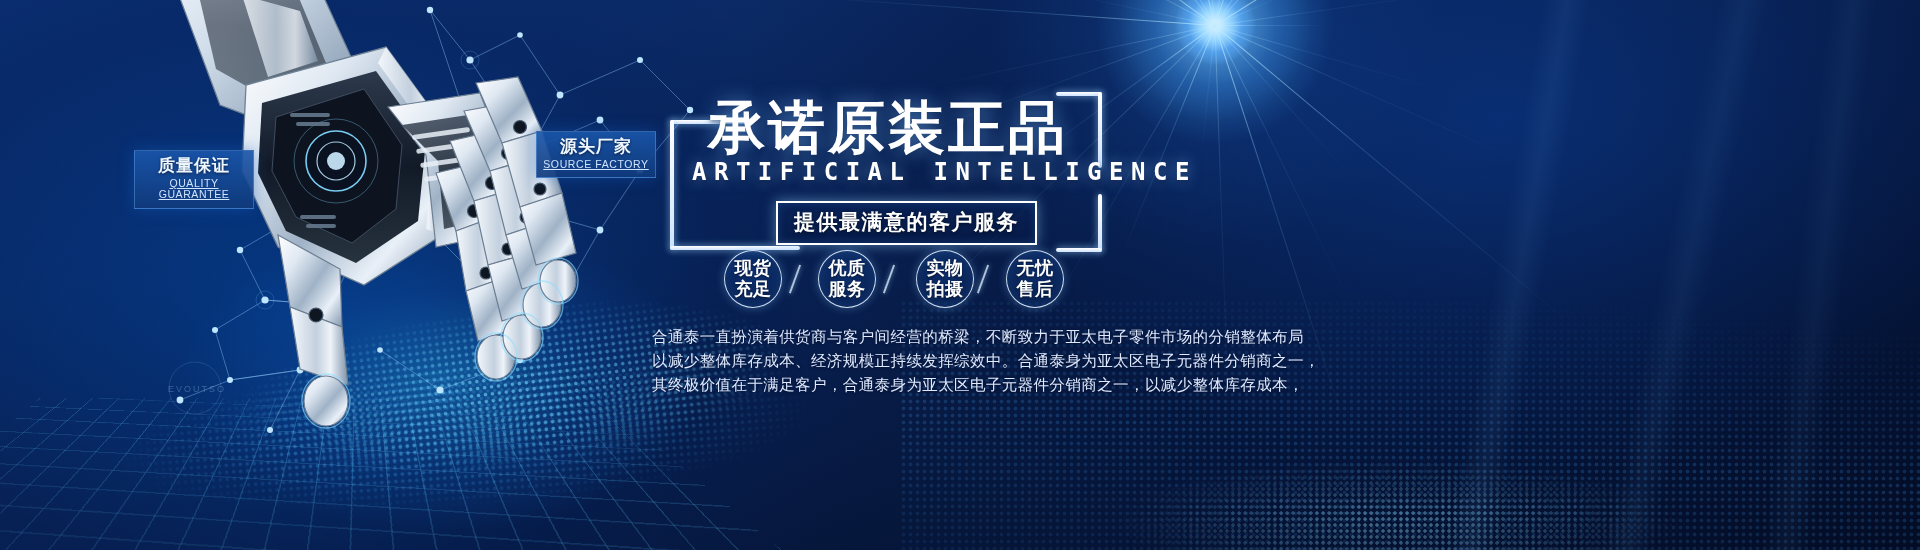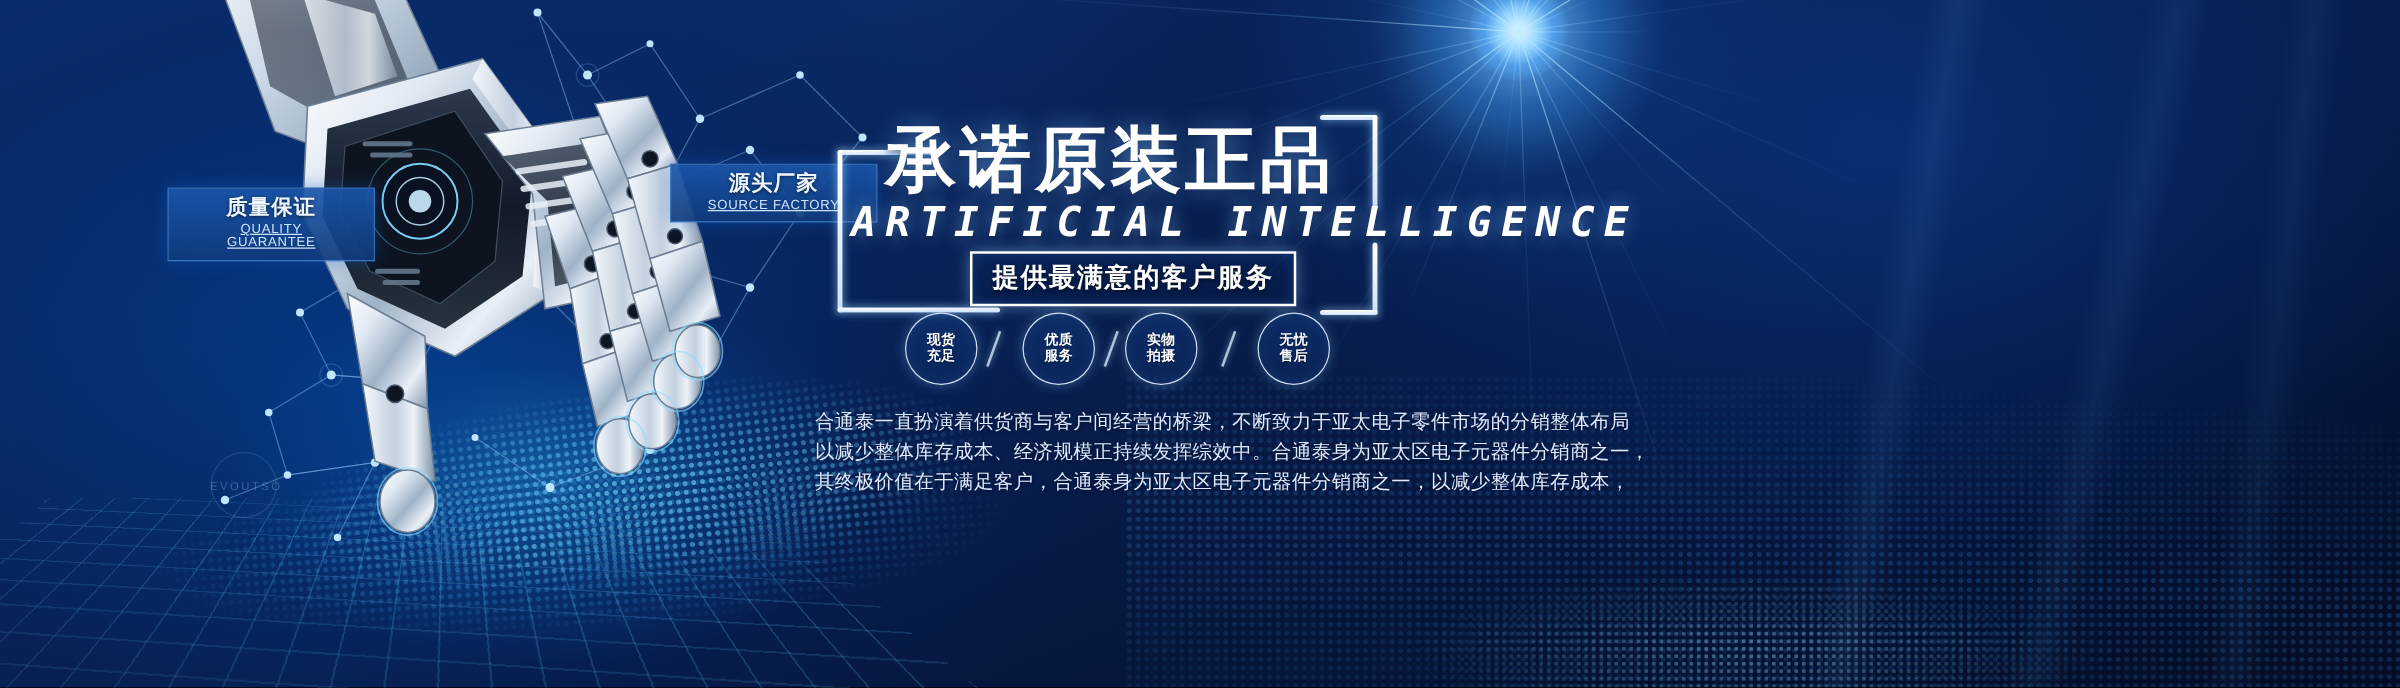--- a/index.html
+++ b/index.html
@@ -89,21 +89,21 @@
   
   #hand{position:absolute;left:150px;top:-15px;width:460px;height:470px;}
   .hand-svg{width:100%;height:100%;overflow:visible;}
 
   
   .chip{
     position:absolute;text-align:center;color:#eef6ff;
     background:linear-gradient(180deg, rgba(26,86,170,.92) 0%, rgba(16,58,124,.92) 100%);
     border:1px solid rgba(120,185,255,.35);
     box-shadow:0 0 14px rgba(20,90,190,.45);
-    padding:6px 27px 7px;
+    padding:6px 4px 7px;
   }
   .chip .cn{font-size:17px;font-weight:700;letter-spacing:1px;line-height:1.1;
     text-shadow:0 1px 3px rgba(0,0,0,.55);}
   .chip .en{font-size:10.5px;letter-spacing:.6px;color:#cfe4ff;margin-top:2px;line-height:1.1;text-decoration:underline;}
   #chip-quality{left:134px;top:150px;width:110px;}
   #chip-source{left:536px;top:131px;width:110px;}
 
   
   #content{position:absolute;left:652px;top:70px;width:660px;height:420px;}
 
@@ -113,26 +113,25 @@
     box-shadow:0 0 7px rgba(160,215,255,.75);border-radius:2px;}
 
   #headline{
     position:absolute;left:56px;top:20px;
     font-family:"DejaVu Sans","Liberation Sans",sans-serif;
     font-size:57px;font-weight:700;color:#ffffff;letter-spacing:3px;
     white-space:nowrap;
     text-shadow:0 0 18px rgba(120,190,255,.55),0 2px 5px rgba(0,20,60,.7);
   }
   #ai-line{
-    position:absolute;left:29px;top:88px;
+    position:absolute;left:40px;top:88px;
     font-family:"DejaVu Sans Mono","Liberation Mono",monospace;
-    font-size:33px;font-weight:700;color:#ffffff;letter-spacing:7.5px;
+    font-size:24px;font-weight:700;color:#ffffff;letter-spacing:7.5px;
     white-space:nowrap;
     text-shadow:0 0 14px rgba(130,195,255,.6),0 2px 4px rgba(0,15,50,.65);
-    font-style:italic;
   }
   #sub-box{
     position:absolute;left:124px;top:131px;
     border:2px solid #ffffff;padding:5px 16px 7px;
     box-shadow:0 0 12px rgba(150,210,255,.5), inset 0 0 10px rgba(60,130,220,.25);
     background:linear-gradient(180deg, rgba(9,34,88,.5), rgba(6,24,66,.5));
   }
   #sub-box span{
     font-family:"DejaVu Sans","Liberation Sans",sans-serif;
     font-size:21px;font-weight:700;color:#ffffff;letter-spacing:1.5px;white-space:nowrap;
@@ -141,21 +140,21 @@
 
   
   #badges{position:absolute;left:0px;top:180px;width:420px;height:66px;}
   .badge{
     position:absolute;width:56px;height:56px;border-radius:50%;
     border:1.6px solid rgba(225,240,255,.92);
     display:flex;flex-direction:column;align-items:center;justify-content:center;
     color:#ffffff;box-shadow:0 0 10px rgba(130,195,255,.35), inset 0 0 12px rgba(80,160,255,.18);
     background:radial-gradient(circle at 50% 40%, rgba(22,70,150,.45), rgba(8,28,72,.35));
   }
-  .badge b{display:block;font-size:11px;font-weight:700;line-height:1.18;letter-spacing:.5px;
+  .badge b{display:block;font-size:18px;font-weight:700;line-height:1.18;letter-spacing:.5px;
     text-shadow:0 1px 2px rgba(0,0,0,.5);}
   .slash{position:absolute;width:1.6px;height:30px;background:rgba(220,238,255,.8);
     transform:rotate(20deg);top:14px;box-shadow:0 0 5px rgba(160,215,255,.6);}
 
   
   #para{
     position:absolute;left:0px;top:255px;width:660px;
     font-family:"DejaVu Sans","Liberation Sans",sans-serif;
     font-size:15.5px;line-height:24px;color:#dfeaff;letter-spacing:.4px;
     text-shadow:0 1px 3px rgba(0,10,40,.7);
@@ -429,21 +428,21 @@
         <b>充足</b>
       </div>
       <div class="slash" style="left:142px;"></div>
 
       <div class="badge" style="left:166px;top:0;">
         <b>优质</b>
         <b>服务</b>
       </div>
       <div class="slash" style="left:236px;"></div>
 
-      <div class="badge" style="left:248px;top:0;">
+      <div class="badge" style="left:264px;top:0;">
         <b>实物</b>
         <b>拍摄</b>
       </div>
       <div class="slash" style="left:330px;"></div>
 
       <div class="badge" style="left:354px;top:0;">
         <b>无忧</b>
         <b>售后</b>
       </div>
     </div>

